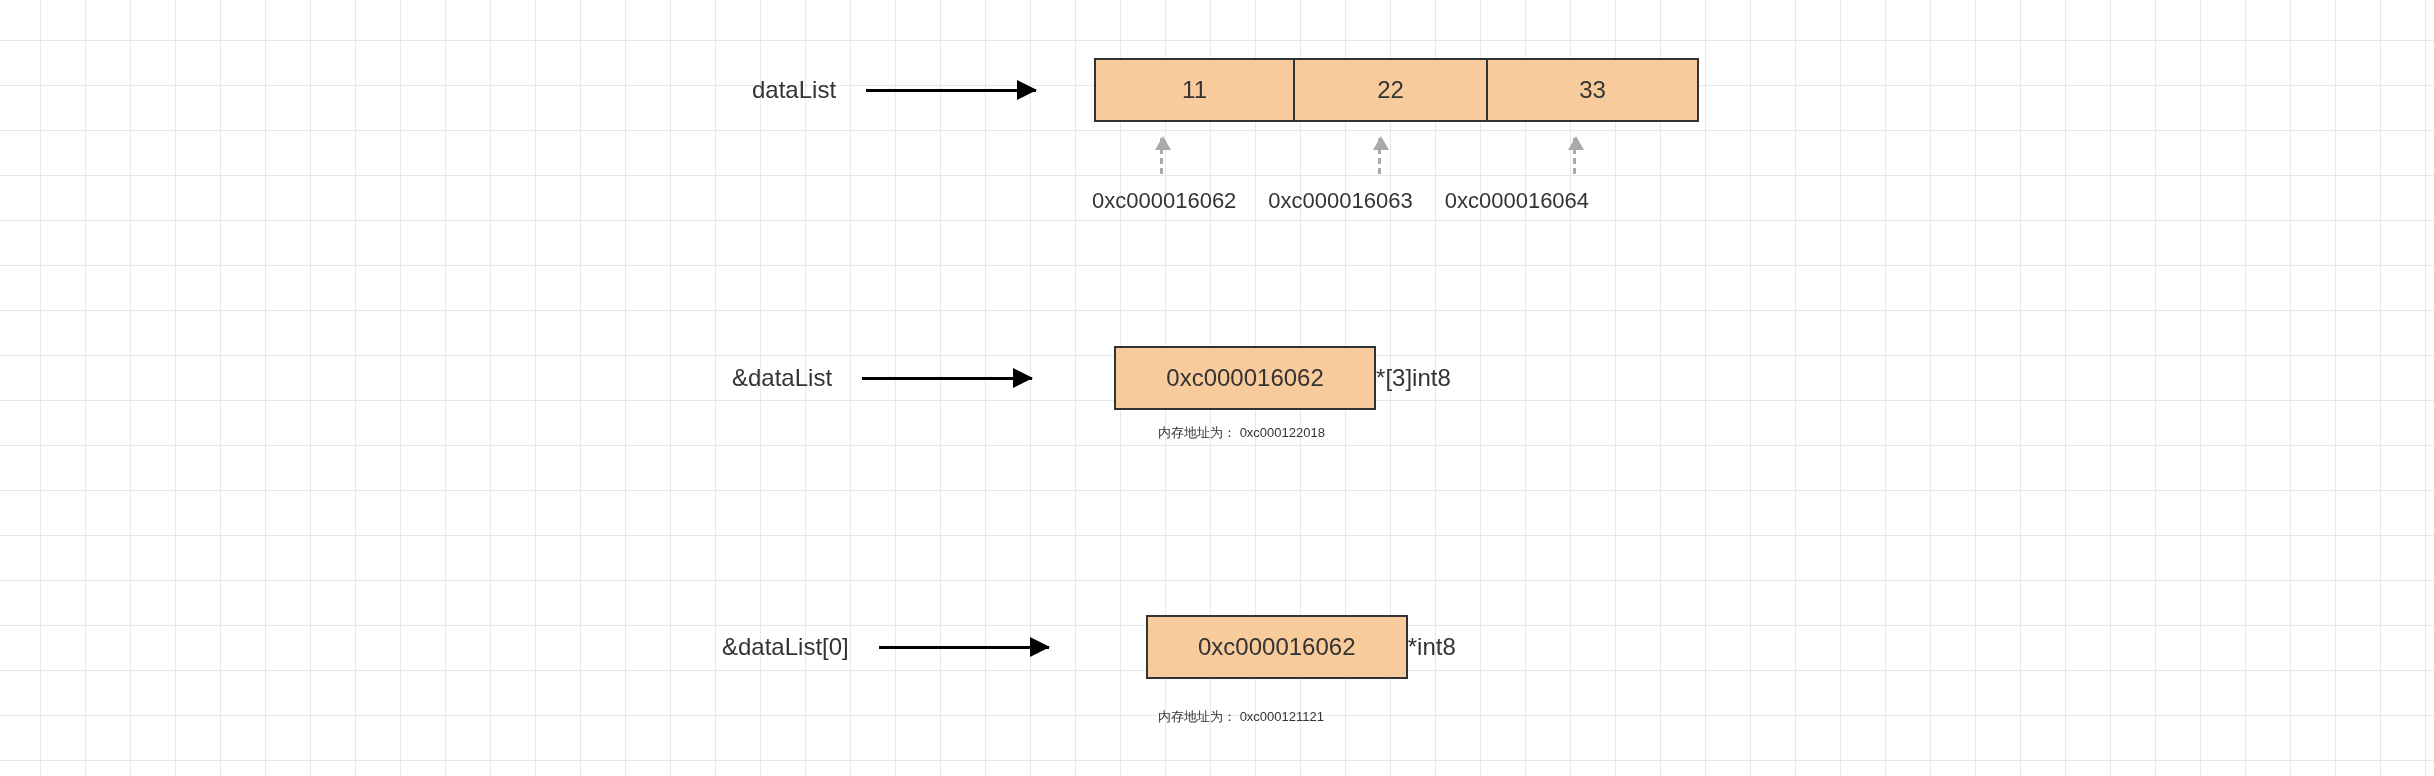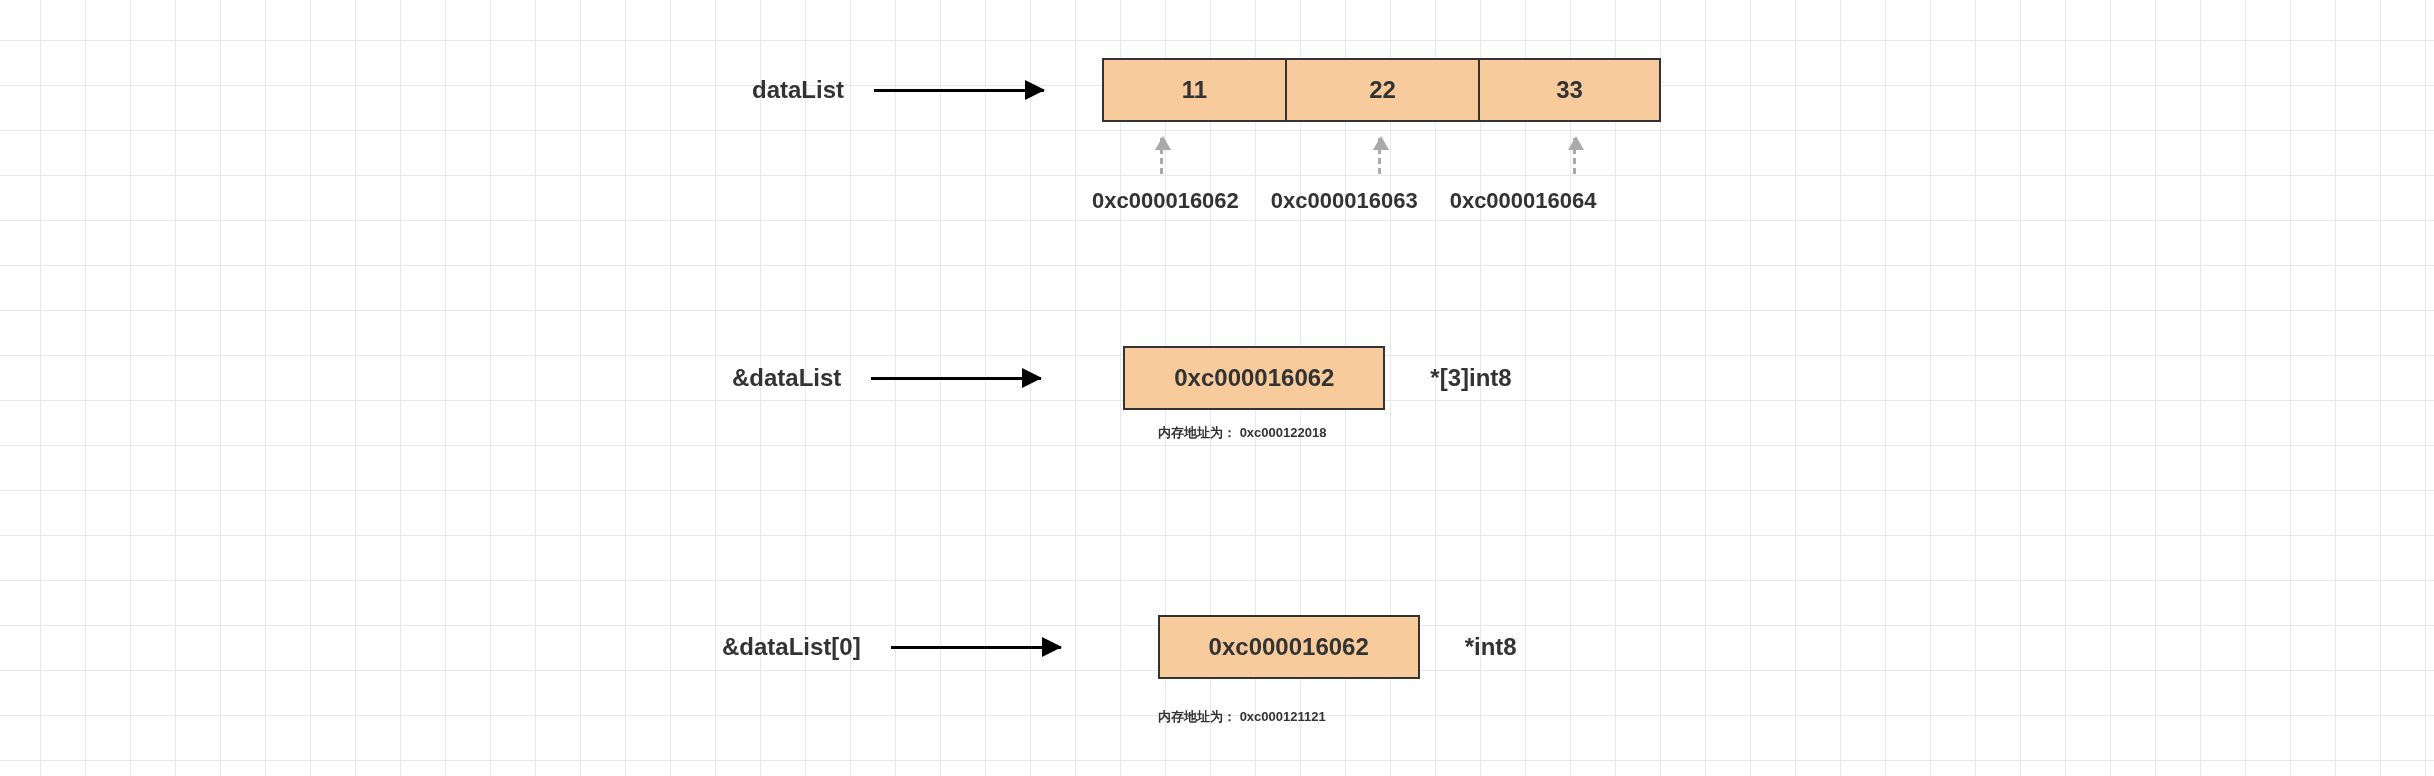--- a/index.html
+++ b/index.html
@@ -1,15 +1,15 @@
 <!DOCTYPE html>
 <html><head>
   <meta charset="utf-8">
   <style>
-    * { margin: 0; padding: 0; box-sizing: border-box; font-weight: bold; }
+    * { margin: 0; padding: 0; box-sizing: border-box; }
     body {
       font-family: Arial, "Microsoft YaHei", sans-serif;
       background: #fff;
       position: relative;
       width: 2434px;
       height: 776px;
       overflow: hidden;
     }
     .grid-bg {
       position: absolute;
@@ -51,23 +51,23 @@
       align-items: center;
       justify-content: center;
       font-size: 24px;
       color: #333;
       height: 64px;
     }
     .cell3 { width: 180px; }
     .cell-wide { width: 262px; }
     .array { display: flex; }
     .array .cell + .cell { border-left: none; }
-    .array .cell3:nth-child(1) { width: 185px; }
+    .array .cell3:nth-child(1) { width: 201px; }
     .array .cell3:nth-child(2) { width: 193px; }
-    .array .cell3:nth-child(3) { width: 181px; }
+    .array .cell3:nth-child(3) { width: 211px; }
 
     .addr-line {
       position: absolute;
       display: flex;
       gap: 40px;
       font-size: 22px;
       color: #333;
     }
     .addr-label { text-align: center; }
 
@@ -84,21 +84,20 @@
       top: -2px;
       transform: translateX(-50%);
       border-bottom: 14px solid #aaa;
       border-left: 8px solid transparent;
       border-right: 8px solid transparent;
     }
 
     .type-label {
       font-size: 24px;
       color: #333;
-      margin-left: 45px;
     }
     .memaddr {
       position: absolute;
       font-size: 13px;
       color: #333;
     }
   </style>
 </head>
 <body>
 

